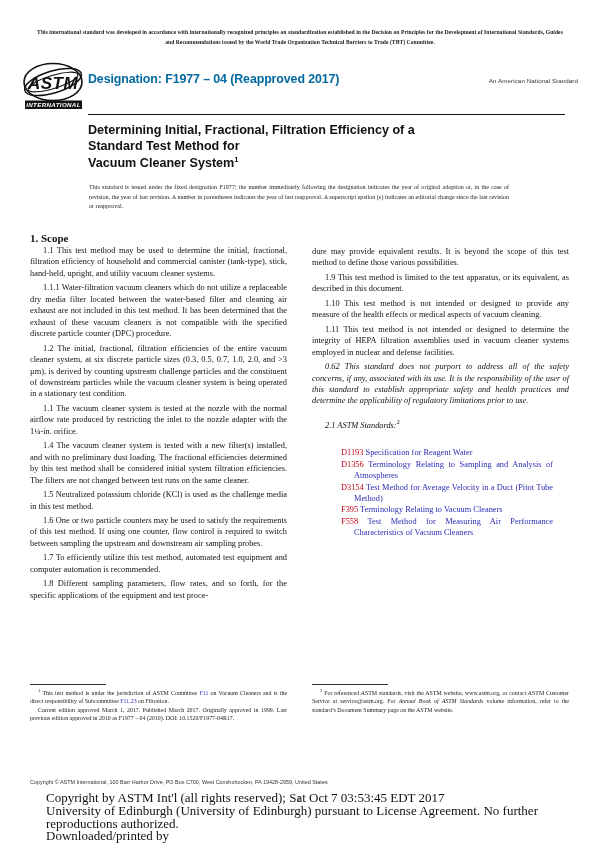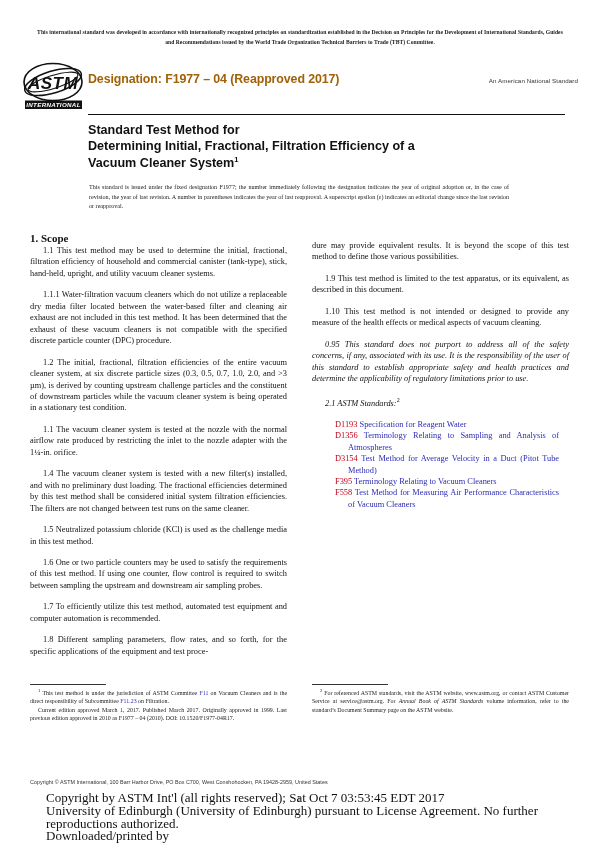--- a/index.html
+++ b/index.html
@@ -54,21 +54,21 @@
   .astm-logo svg { display: block; }
 
   .designation {
     position: absolute;
     left: 66px;
     top: 10px;
     font-family: "Liberation Sans", sans-serif;
     font-weight: bold;
     font-size: 12.4px;
     letter-spacing: -0.1px;
-    color: #a16207;
+    color: #0369a1;
   }
   .ansi-note {
     position: absolute;
     right: 0px;
     top: 15px;
     font-family: "Liberation Sans", sans-serif;
     font-size: 6.2px;
     color: #333;
     letter-spacing: 0.1px;
   }
@@ -132,36 +132,36 @@
     line-height: 12px;
     text-align: left;
   }
   .sec-spacer { height: 9px; }
   p.para {
     margin: 0;
     text-indent: 13px;
     text-align: justify;
     hyphens: auto;
   }
-  p.para + p.para { margin-top: 10px; }
-  p.para.cont { text-indent: 0; margin-top: 8px; }
+  p.para + p.para { margin-top: 3px; }
+  p.para.cont { text-indent: 0; margin-top: 14px; }
   p.ital { font-style: italic; }
 
   .subhead {
     margin: 4px 0 0 0;
     text-indent: 13px;
     font-style: italic;
     text-align: left;
   }
   .subhead sup { font-style: normal; font-size: 6px; vertical-align: super; line-height: 0;}
 
   
   ul.reflist {
     list-style: none;
-    margin: 10px;
+    margin: 16px;
     padding: 0 0 0 13px;
   }
   ul.reflist li {
     padding-left: 13px;
     text-indent: -13px;
     text-align: justify;
     margin: 0;
     line-height: 11.4px;
     hyphens: auto;
   }
@@ -252,22 +252,22 @@
       </svg>
     </div>
 
     <div class="designation">Designation: F1977 – 04 (Reapproved 2017)</div>
     <div class="ansi-note">An American National Standard</div>
   </div>
 
   <div class="rule-top"></div>
 
   <div class="title-block">
+    <div>Determining Initial, Fractional, Filtration Efficiency of a</div>
     <div>Standard Test Method for</div>
-    <div>Determining Initial, Fractional, Filtration Efficiency of a</div>
     <div><span>Vacuum Cleaner System</span><sup>1</sup></div>
   </div>
 
   <div class="issued-note">This standard is issued under the fixed designation F1977; the number immediately following the designation indicates the year of original adoption or, in the case of revision, the year of last revision. A number in parentheses indicates the year of last reapproval. A superscript epsilon (ε) indicates an editorial change since the last revision or reapproval.</div>
 
   <div class="col col-left">
     <h2 class="sec">1. Scope</h2>
     <p class="para">1.1 This test method may be used to determine the initial, fractional, filtration efficiency of household and commercial canister (tank-type), stick, hand-held, upright, and utility vacuum cleaner systems.</p>
     <p class="para">1.1.1 Water-filtration vacuum cleaners which do not utilize a replaceable dry media filter located between the water-based filter and cleaning air exhaust are not included in this test method. It has been determined that the exhaust of these vacuum cleaners is not compatible with the specified discrete particle counter (DPC) procedure.</p>
     <p class="para">1.2 The initial, fractional, filtration efficiencies of the entire vacuum cleaner system, at six discrete particle sizes (0.3, 0.5, 0.7, 1.0, 2.0, and &gt;3 µm), is derived by counting upstream challenge particles and the constituent of downstream particles while the vacuum cleaner system is being operated in a stationary test condition.</p>
@@ -276,21 +276,22 @@
     <p class="para">1.5 Neutralized potassium chloride (KCl) is used as the challenge media in this test method.</p>
     <p class="para">1.6 One or two particle counters may be used to satisfy the requirements of this test method. If using one counter, flow control is required to switch between sampling the upstream and downstream air sampling probes.</p>
     <p class="para">1.7 To efficiently utilize this test method, automated test equipment and computer automation is recommended.</p>
     <p class="para">1.8 Different sampling parameters, flow rates, and so forth, for the specific applications of the equipment and test proce-</p>
   </div>
 
   <div class="col col-right">
     <p class="para cont">dure may provide equivalent results. It is beyond the scope of this test method to define those various possibilities.</p>
     <p class="para">1.9 This test method is limited to the test apparatus, or its equivalent, as described in this document.</p>
     <p class="para">1.10 This test method is not intended or designed to provide any measure of the health effects or medical aspects of vacuum cleaning.</p>
-    <p class="para ital">0.95 This standard does not purport to address all of the safety concerns, if any, associated with its use. It is the responsibility of the user of this standard to establish appropriate safety and health practices and determine the applicability of regulatory limitations prior to use.</p>
+    <p class="para">1.11 This test method is not intended or designed to determine the integrity of HEPA filtration assemblies used in vacuum cleaner systems employed in nuclear and defense facilities.</p>
+    <p class="para ital">0.62 This standard does not purport to address all of the safety concerns, if any, associated with its use. It is the responsibility of the user of this standard to establish appropriate safety and health practices and determine the applicability of regulatory limitations prior to use.</p>
 
     <div class="sec-spacer"></div>
     <p class="subhead"><span>2.1 ASTM Standards:</span><sup>2</sup></p>
 
     <ul class="reflist">
       <li><span class="ref-code">D1193</span> <span class="ref-title">Specification for Reagent Water</span></li>
       <li><span class="ref-code">D1356</span> <span class="ref-title">Terminology Relating to Sampling and Analysis of Atmospheres</span></li>
       <li><span class="ref-code">D3154</span> <span class="ref-title">Test Method for Average Velocity in a Duct (Pitot Tube Method)</span></li>
       <li><span class="ref-code">F395</span> <span class="ref-title">Terminology Relating to Vacuum Cleaners</span></li>
       <li><span class="ref-code">F558</span> <span class="ref-title">Test Method for Measuring Air Performance Characteristics of Vacuum Cleaners</span></li>

